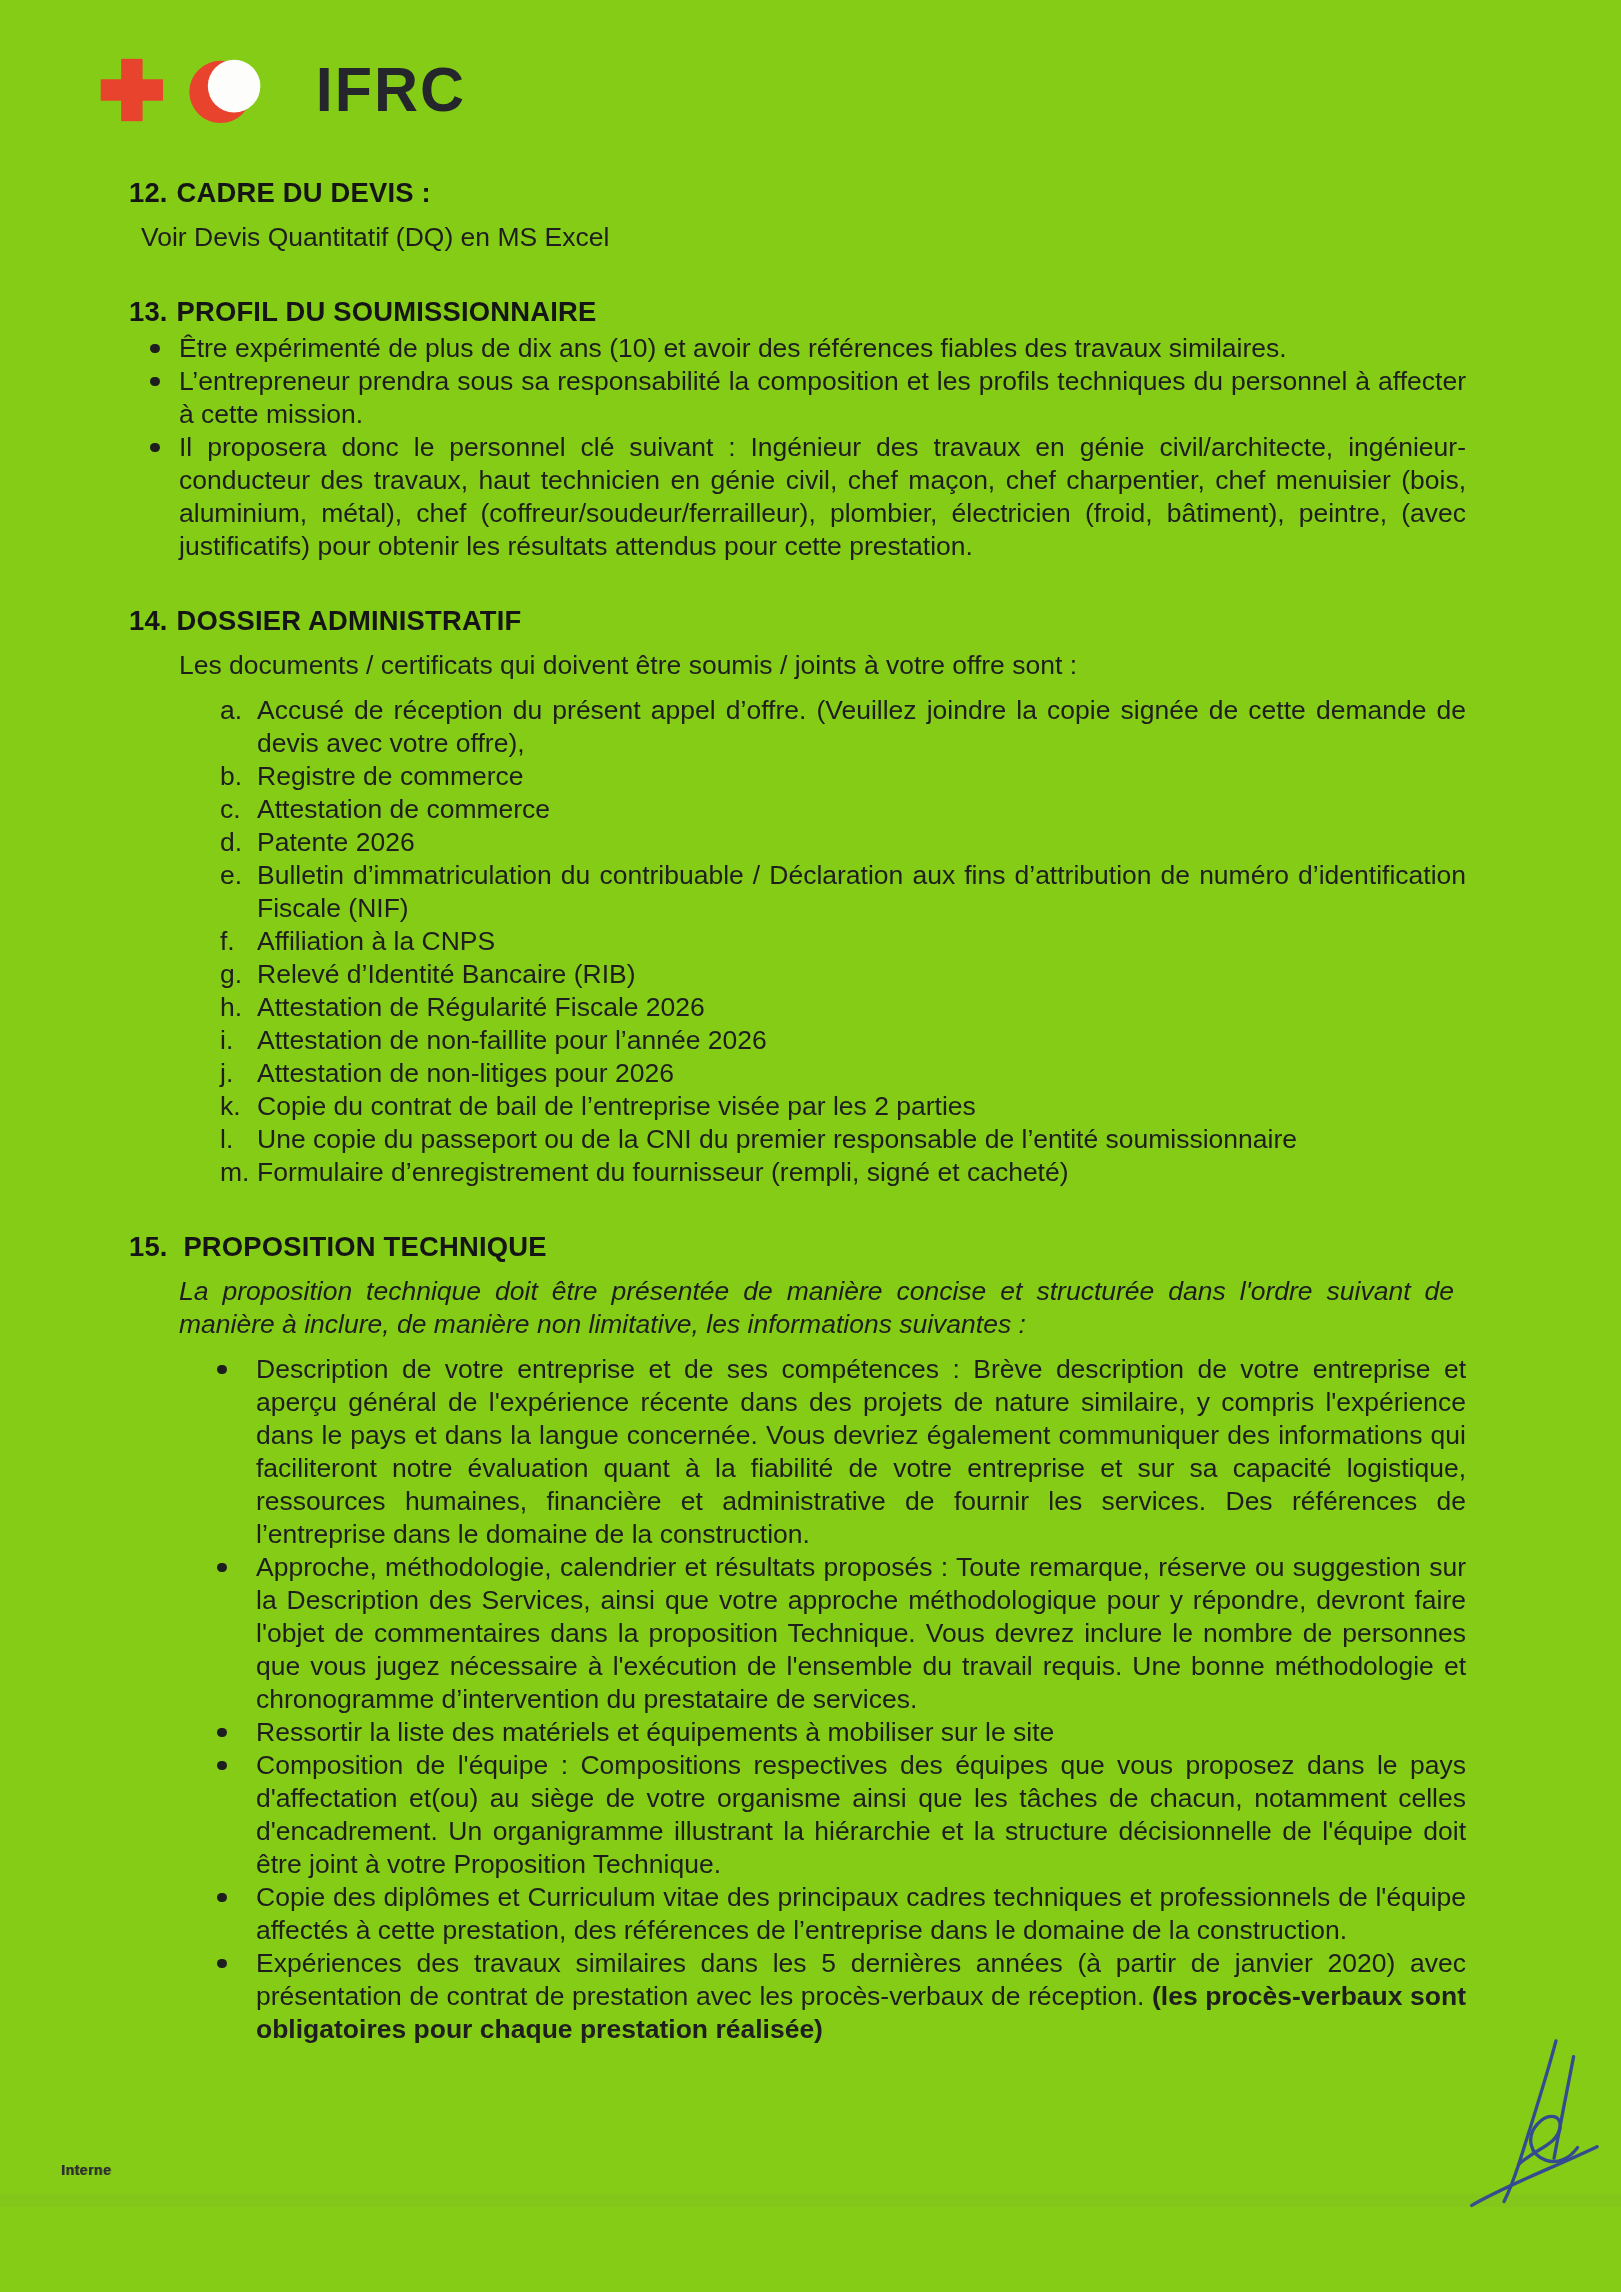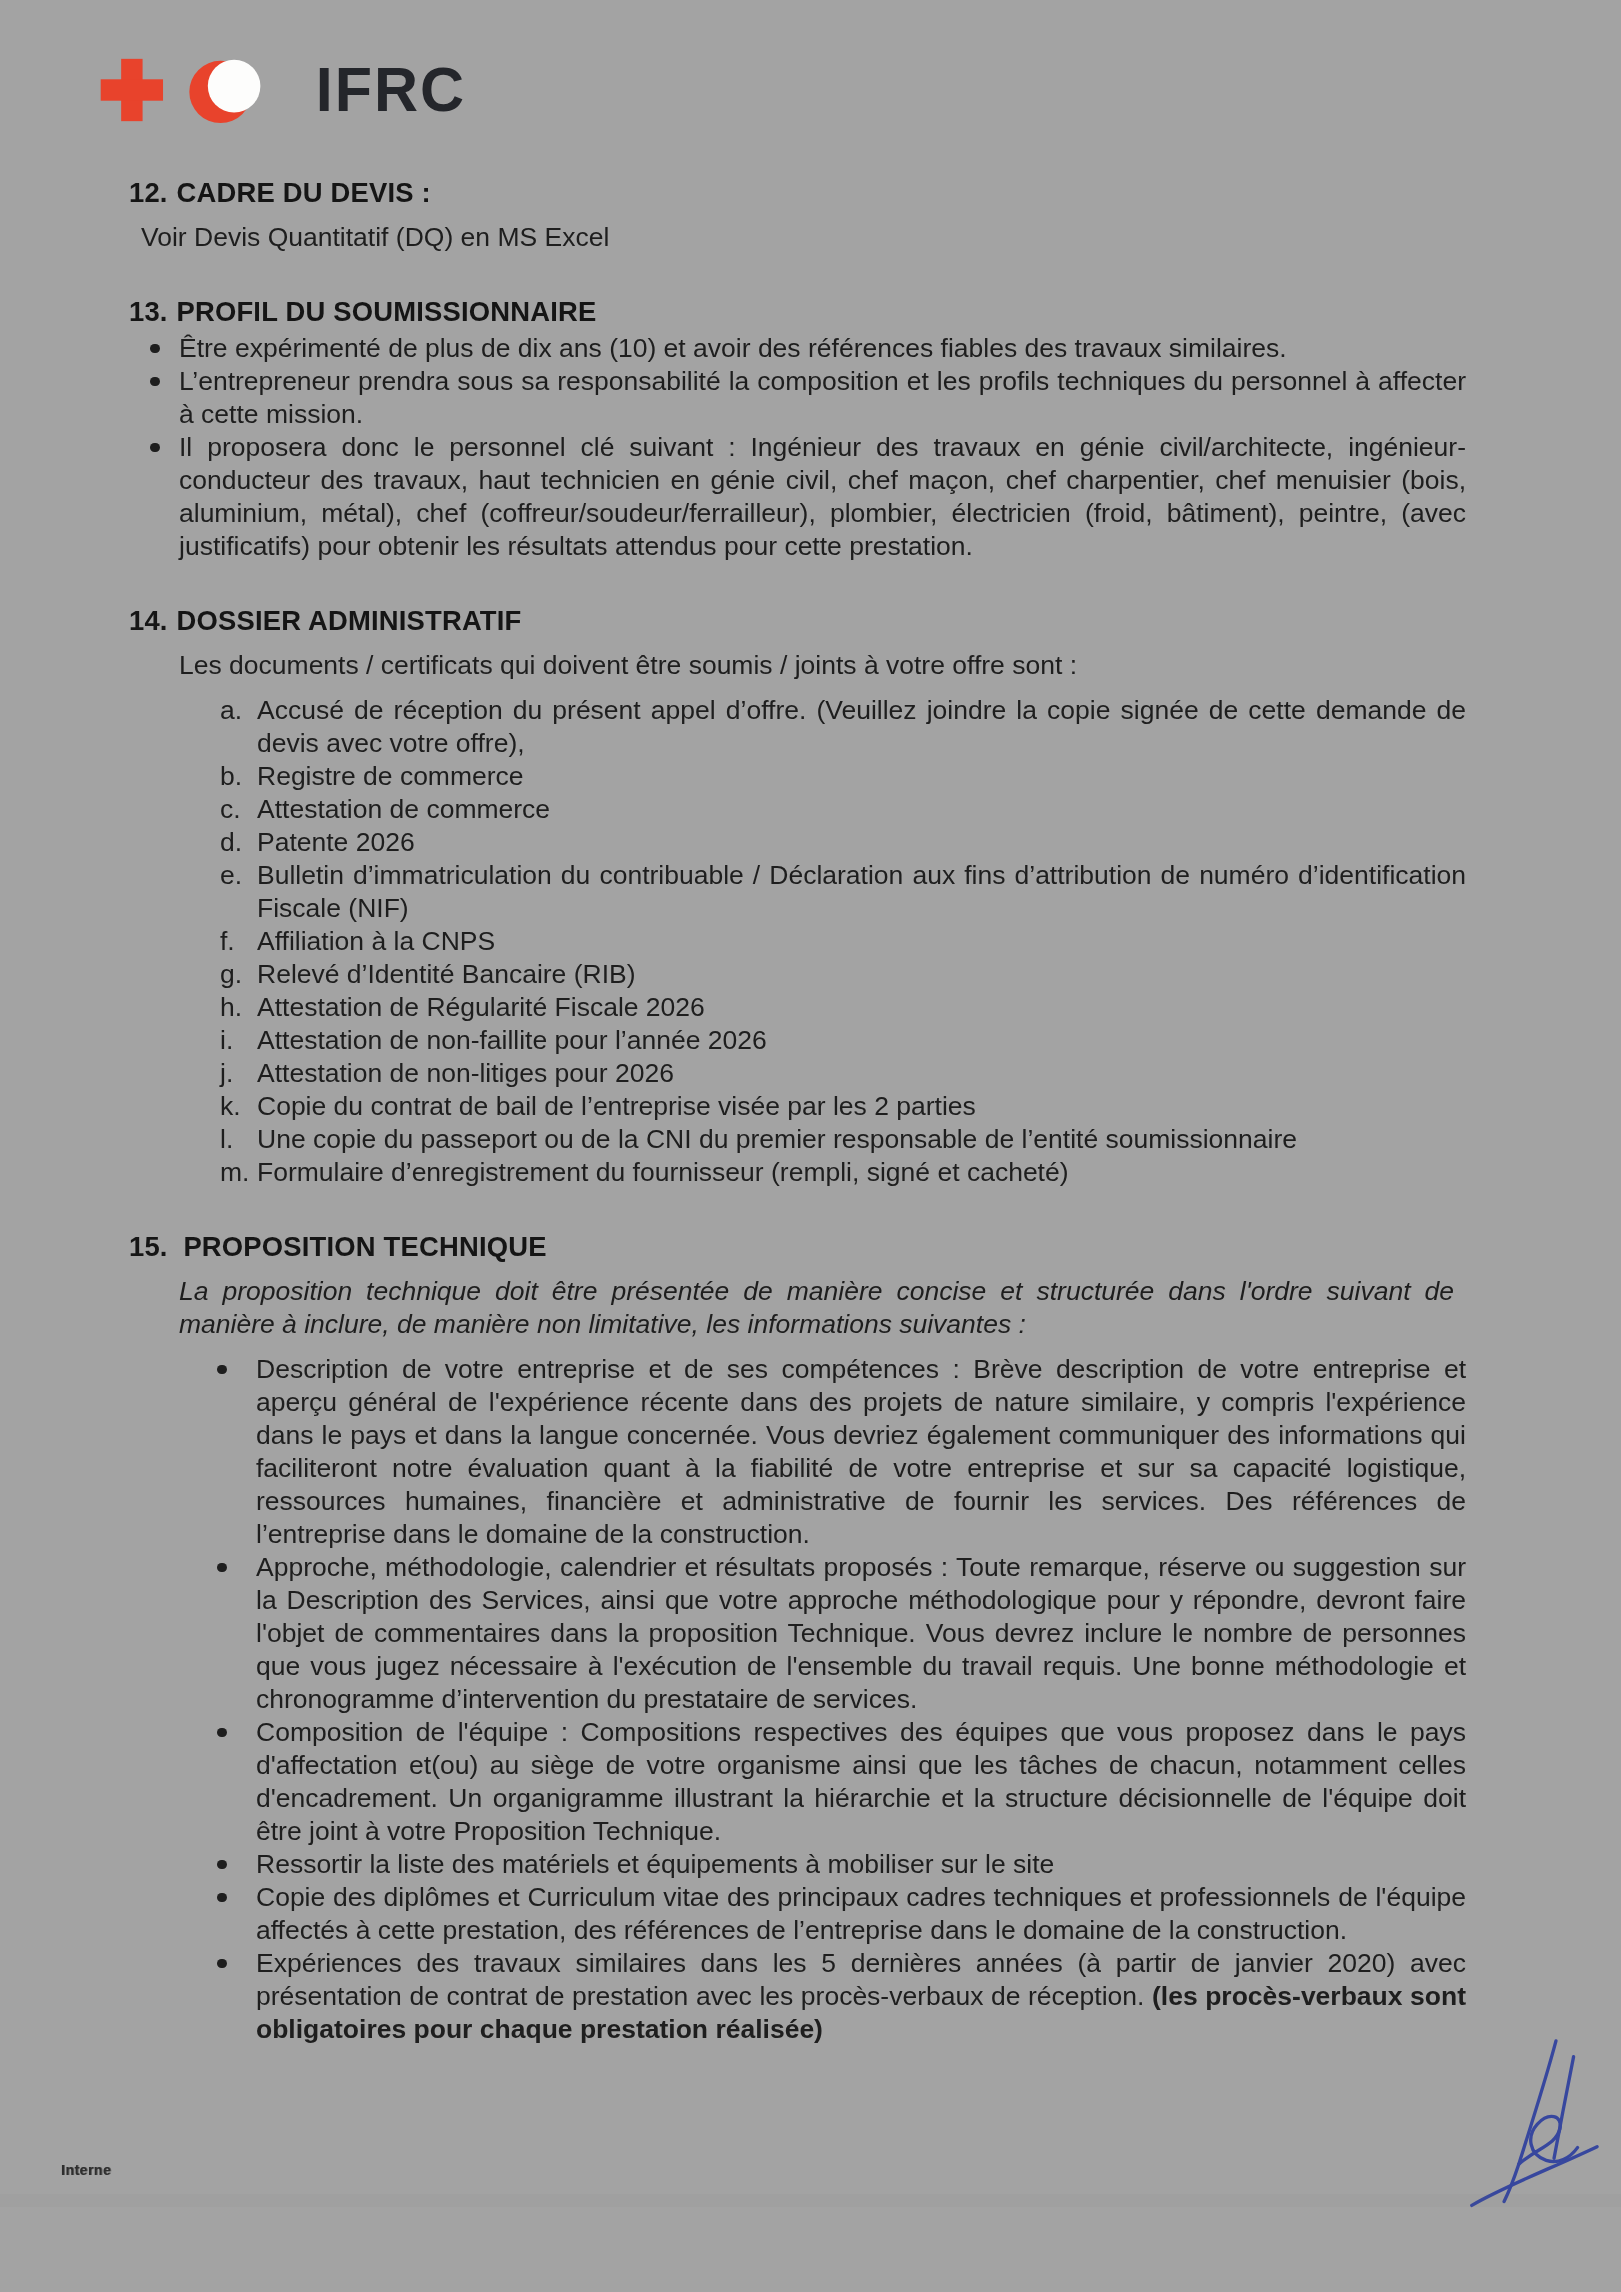--- a/index.html
+++ b/index.html
@@ -1,20 +1,20 @@
 <!DOCTYPE html>
 <html lang="fr"><head>
 <meta charset="utf-8">
 <style>
   html,body { margin:0; padding:0; background:#e9e9e9; }
   .page {
     position:relative;
     width:1621px; height:2293px;
     margin:0 auto;
-    background:#a3a3a3;
+    background:#84cc16;
     overflow:hidden;
     font-family:"Liberation Sans", sans-serif;
     color:#1e1e1e;
   }
   
   .logo { position:absolute; left:98px; top:53px; display:flex; align-items:center; gap:11.8px; }
   .logo svg { display:block; }
   .logo-text { font-size:61px; font-weight:bold; color:#24262b; letter-spacing:2px; line-height:1; transform:scaleY(1.02); }
   
   .content { position:absolute; left:129px; top:176px; width:1337px; font-size:26.5px; line-height:33px; }
@@ -148,22 +148,22 @@
           </li>
       </ul>
     </section>
 
     <section class="sec15">
       <h2 class="sec-head"><span class="sec-num">15.</span><span>PROPOSITION TECHNIQUE</span></h2>
       <p class="indent1 just">La proposition technique doit être présentée de manière concise et structurée dans l'ordre suivant de manière à inclure, de manière non limitative, les informations suivantes :</p>
       <ul class="b-list2">
         <li>Description de votre entreprise et de ses compétences : Brève description de votre entreprise et aperçu général de l'expérience récente dans des projets de nature similaire, y compris l'expérience dans le pays et dans la langue concernée. Vous devriez également communiquer des informations qui faciliteront notre évaluation quant à la fiabilité de votre entreprise et sur sa capacité logistique, ressources humaines, financière et administrative de fournir les services. Des références de l’entreprise dans le domaine de la construction.</li>
         <li>Approche, méthodologie, calendrier et résultats proposés : Toute remarque, réserve ou suggestion sur la Description des Services, ainsi que votre approche méthodologique pour y répondre, devront faire l'objet de commentaires dans la proposition Technique. Vous devrez inclure le nombre de personnes que vous jugez nécessaire à l'exécution de l'ensemble du travail requis. Une bonne méthodologie et chronogramme d’intervention du prestataire de services.</li>
+        <li>Ressortir la liste des matériels et équipements à mobiliser sur le site</li>
         <li>Composition de l'équipe : Compositions respectives des équipes que vous proposez dans le pays d'affectation et(ou) au siège de votre organisme ainsi que les tâches de chacun, notamment celles d'encadrement. Un organigramme illustrant la hiérarchie et la structure décisionnelle de l'équipe doit être joint à votre Proposition Technique.</li>
-        <li>Ressortir la liste des matériels et équipements à mobiliser sur le site</li>
         <li>Copie des diplômes et Curriculum vitae des principaux cadres techniques et professionnels de l'équipe affectés à cette prestation, des références de l’entreprise dans le domaine de la construction.</li>
         <li><span>Expériences des travaux similaires dans les 5 dernières années (à partir de janvier 2020) avec présentation de contrat de prestation avec les procès-verbaux de réception. </span><strong>(les procès-verbaux sont obligatoires pour chaque prestation réalisée)</strong></li>
       </ul>
     </section>
 
   </div>
 
   <div class="classification">Interne</div>
 
   <div class="signature">

